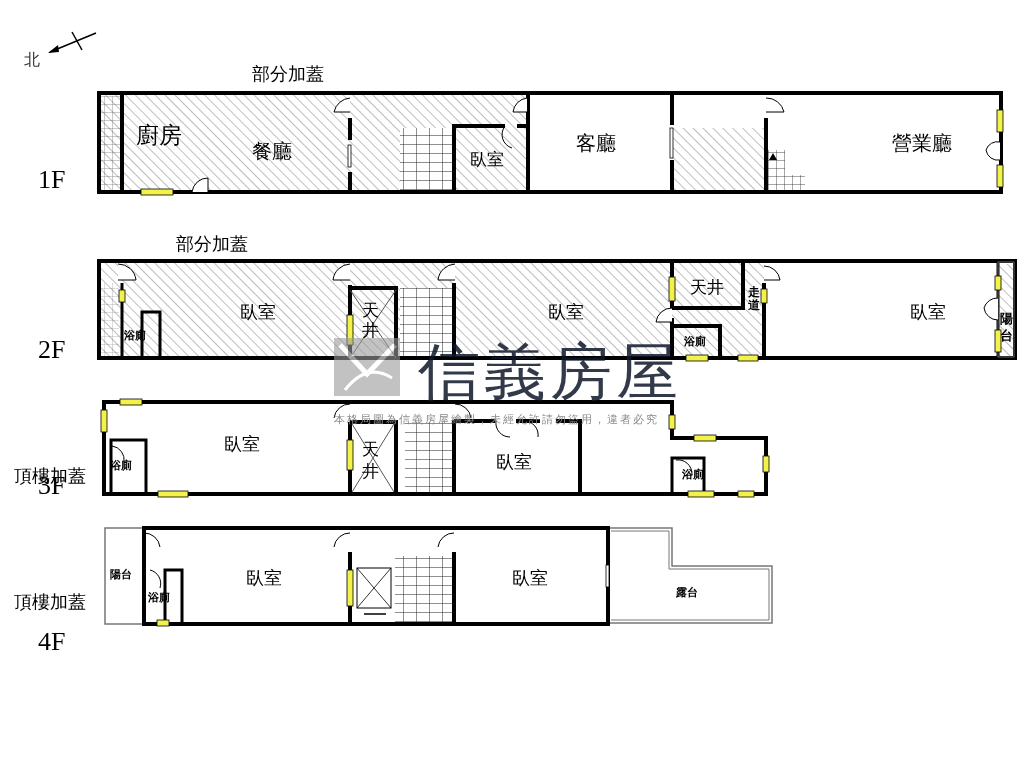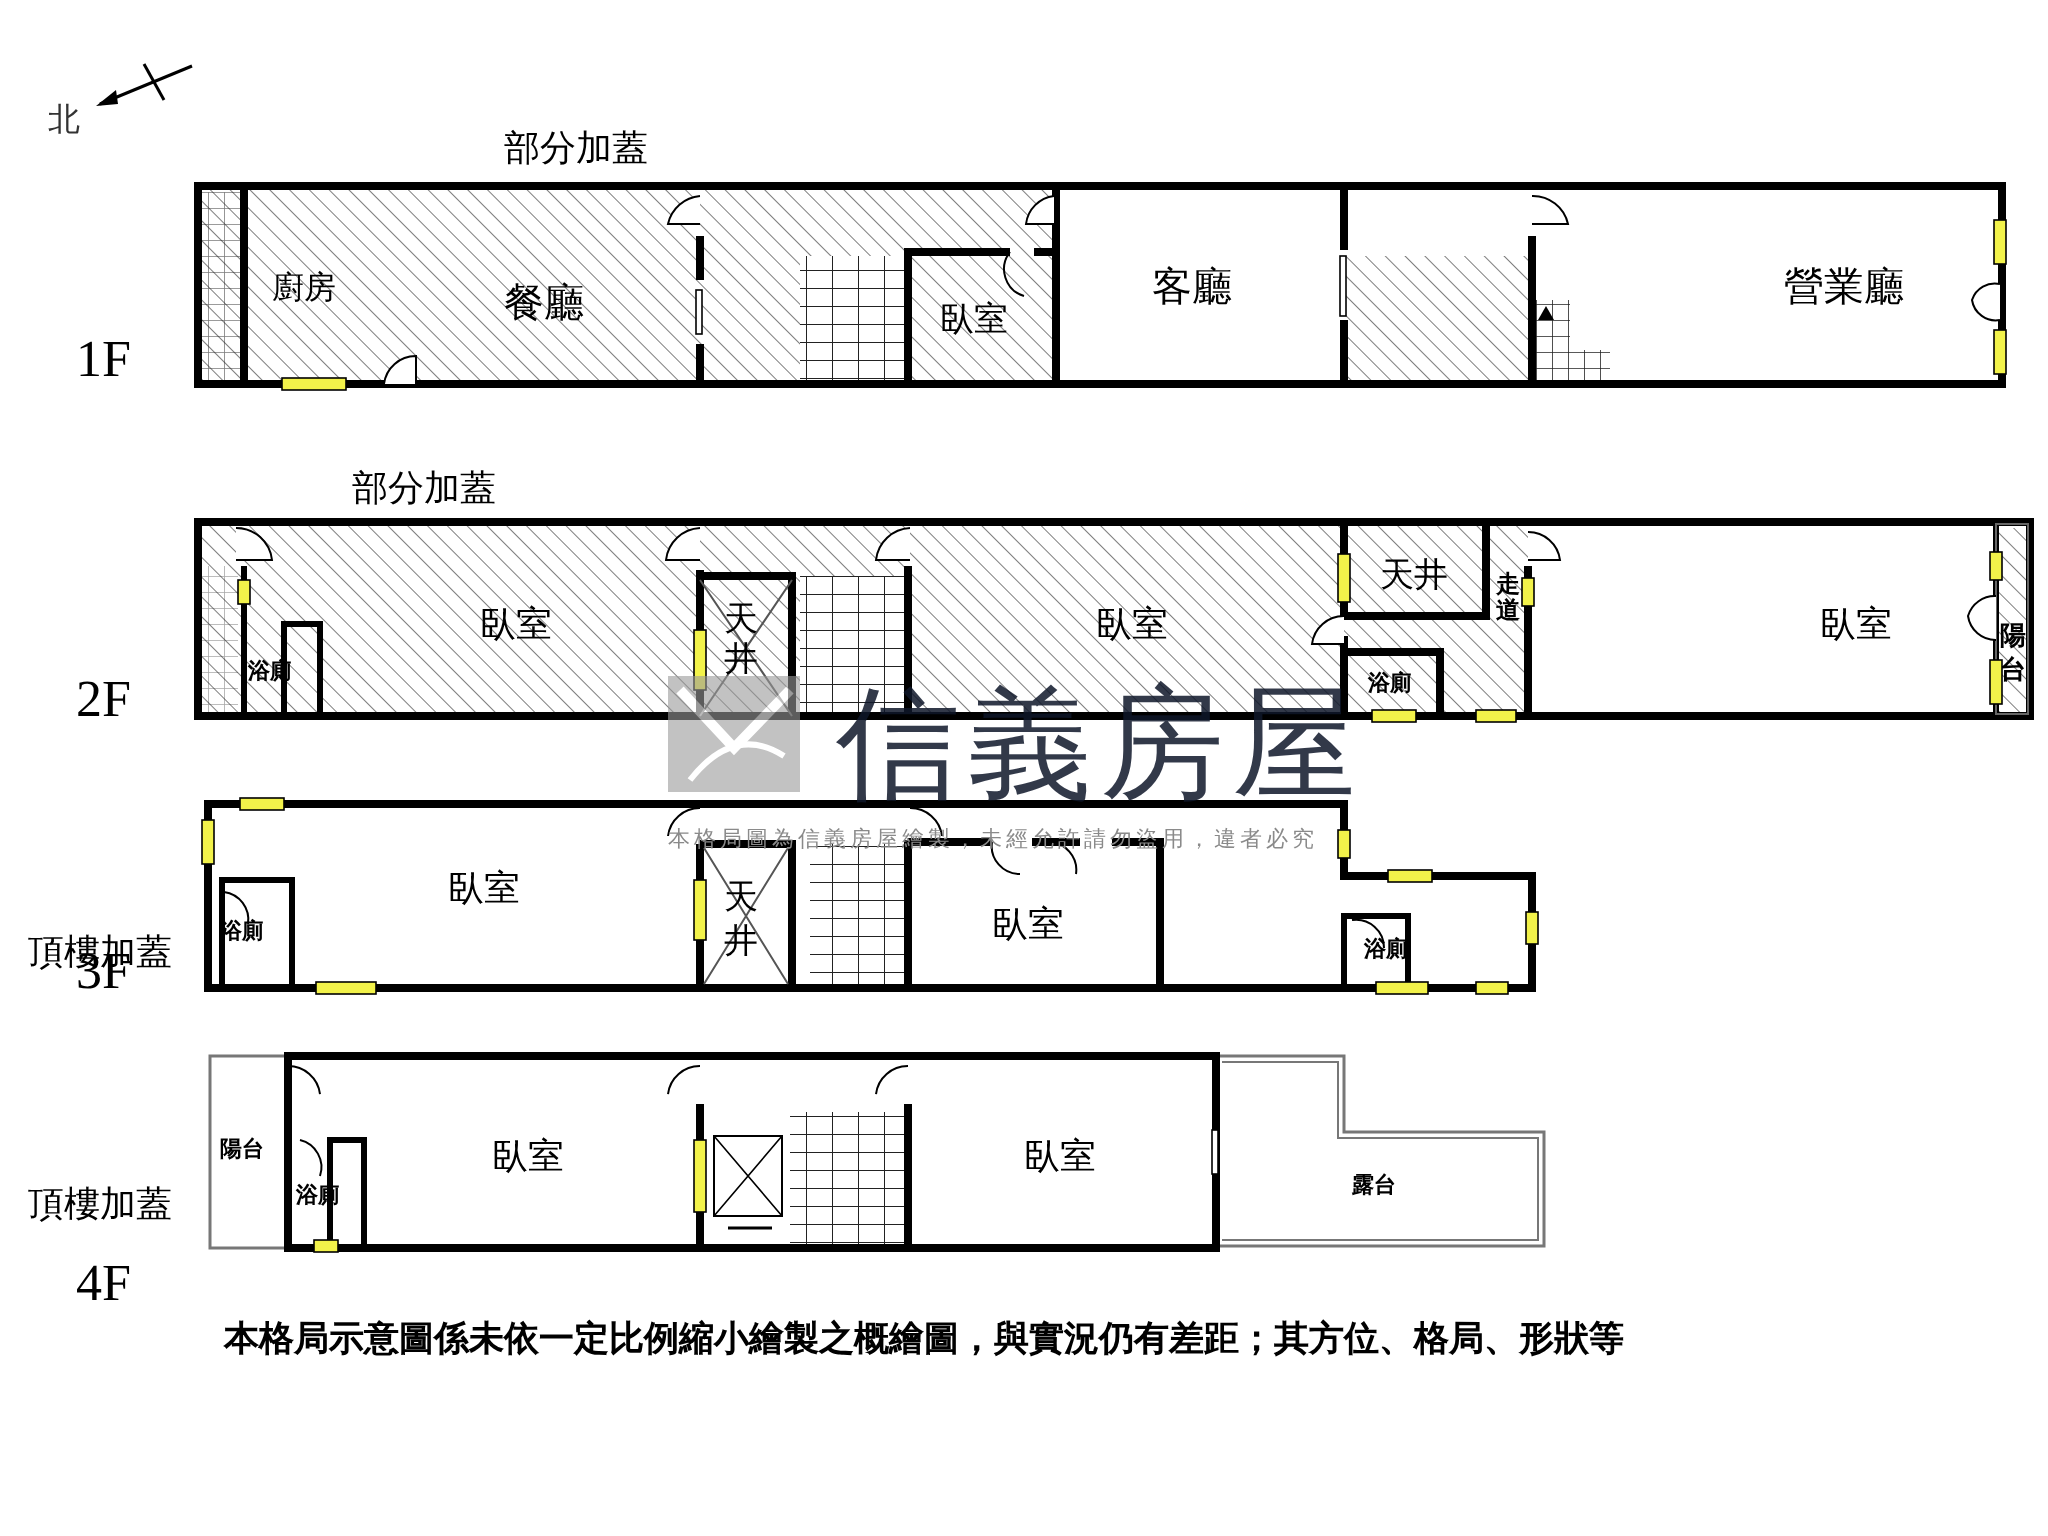--- a/index.html
+++ b/index.html
@@ -162,21 +162,21 @@
     <rect x="334" y="338" width="66" height="58" fill="#9a9a9a"></rect>
     <path d="M340 345 L367 374 L395 345" stroke="#fff" stroke-width="5" fill="none"></path>
     <path d="M345 390 Q367 362 392 378" stroke="#fff" stroke-width="3" fill="none"></path>
   </g>
 </svg>
 
 <div class="lbl" style="left:24px;top:50px;font-size:16px;color:#333;">北</div>
 
 <div class="lbl floor-label" style="left:38px;top:126px;">1F</div>
 <div class="lbl sub-label" style="left:252px;top:62px;">部分加蓋</div>
-<div class="lbl room" style="left:136px;top:134px;font-size:16px;">廚房</div>
+<div class="lbl room" style="left:136px;top:120px;font-size:23px;">廚房</div>
 <div class="lbl room" style="left:252px;top:138px;">餐廳</div>
 <div class="lbl room" style="left:470px;top:148px;font-size:17px;">臥室</div>
 <div class="lbl room" style="left:576px;top:130px;">客廳</div>
 <div class="lbl room" style="left:892px;top:130px;">營業廳</div>
 
 <div class="lbl floor-label" style="left:38px;top:296px;">2F</div>
 <div class="lbl sub-label" style="left:156px;top:232px;margin-left:20px;">部分加蓋</div>
 <div class="lbl room" style="left:240px;top:300px;font-size:18px;">臥室</div>
 <div class="lbl room-sm" style="left:124px;top:328px;">浴廁</div>
 <div class="lbl room" style="left:362px;top:300px;font-size:17px;width:20px;white-space:normal;line-height:20px;">天井</div>
@@ -200,14 +200,13 @@
 
 <div class="lbl floor-label" style="left:38px;top:588px;">4F</div>
 <div class="lbl sub-label" style="left:14px;top:590px;">頂樓加蓋</div>
 <div class="lbl room-sm" style="left:110px;top:567px;">陽台</div>
 <div class="lbl room-sm" style="left:148px;top:590px;">浴廁</div>
 <div class="lbl room" style="left:246px;top:566px;font-size:18px;">臥室</div>
 <div class="lbl room" style="left:512px;top:566px;font-size:18px;">臥室</div>
 <div class="lbl room-sm" style="left:676px;top:585px;">露台</div>
 
 <div class="lbl note">
-  <div>本格局示意圖係未依一定比例縮小繪製之概繪圖，與實況仍有差距；其方位、格局、形狀等</div>
 </div>
 
 </body></html>

